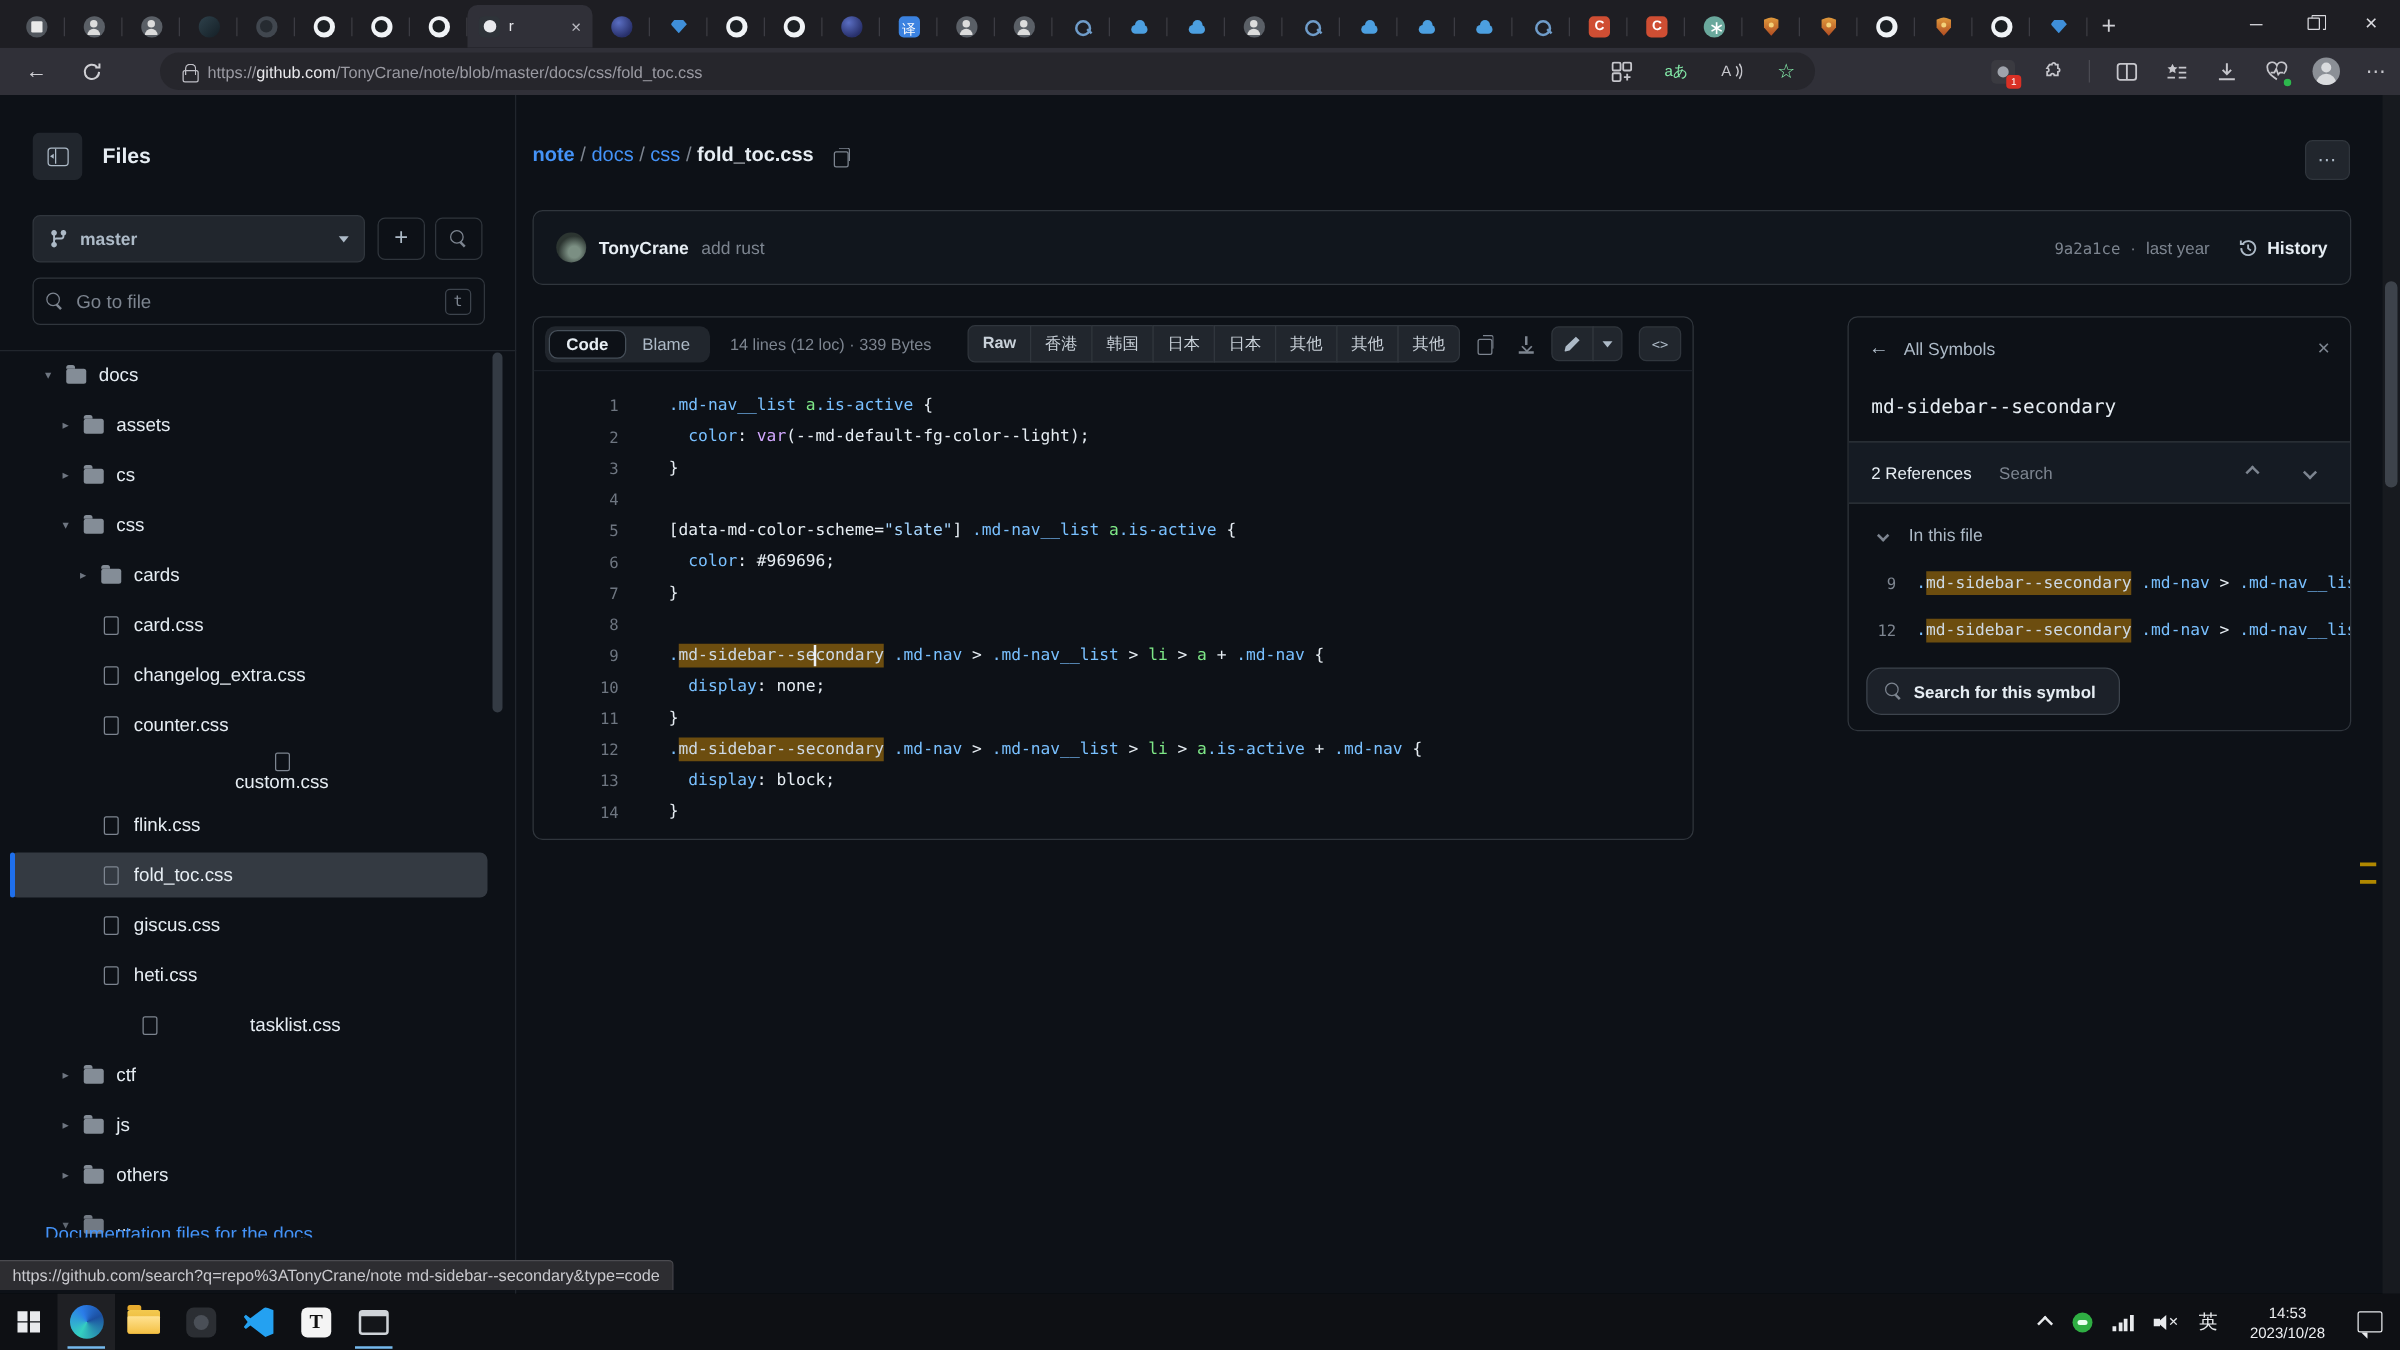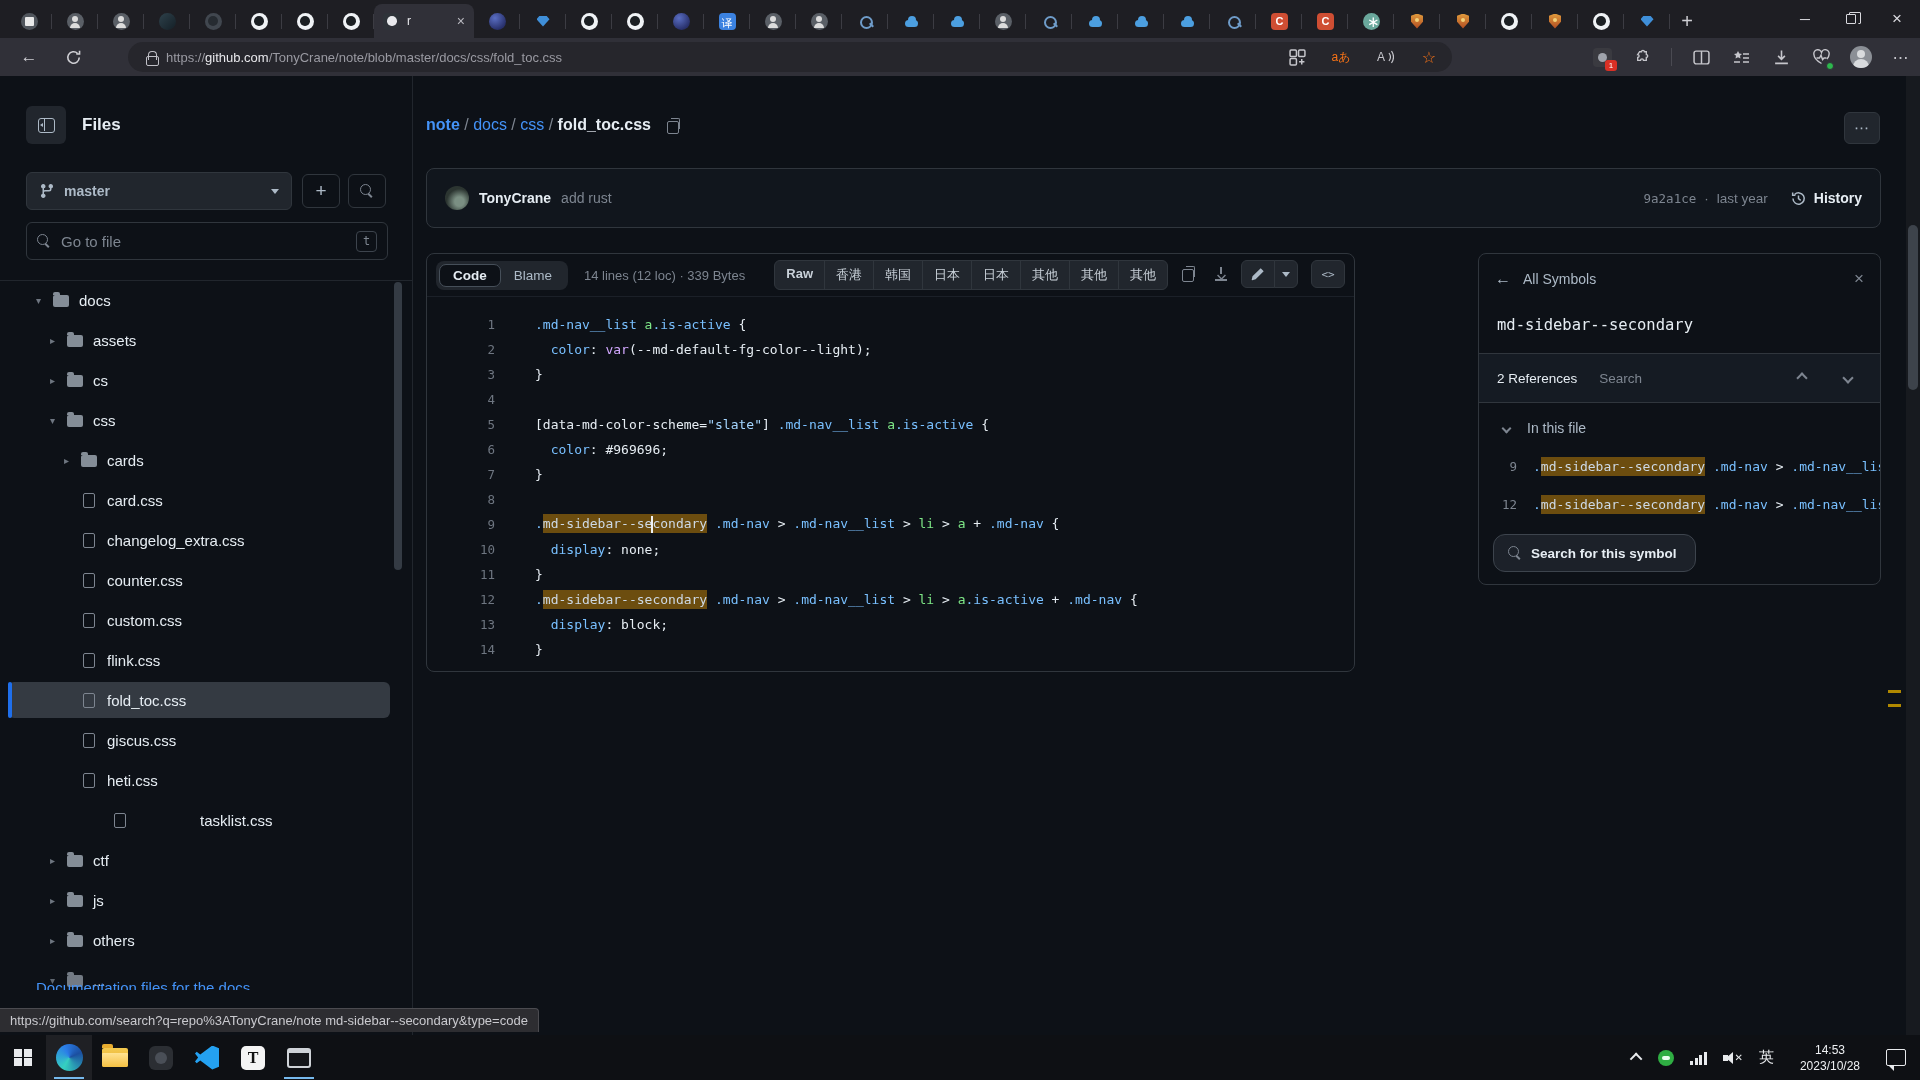--- a/index.html
+++ b/index.html
@@ -37,21 +37,21 @@
   .fv-shield{border-radius:0;background:none}.fv-shield::before{left:2.5px;top:1px;width:12px;height:15px;background:linear-gradient(#e09a3c,#b04a21);clip-path:polygon(50% 0,100% 15%,100% 55%,50% 100%,0 55%,0 15%)}.fv-shield::after{left:6.5px;top:5px;width:4px;height:4px;border-radius:50%;background:#f3d27a}
 
   #toolbar{position:absolute;top:38px;left:0;right:0;height:38px;background:#303038;display:flex;align-items:center}
   .navbtn{width:30px;height:30px;display:flex;align-items:center;justify-content:center;color:#cfcfd4;font-size:17px;flex:none}
   #urlpill{position:absolute;left:128px;top:4px;width:1324px;height:30px;background:#26262c;border-radius:15px;display:flex;align-items:center;padding:0 12px}
   .lockicon{width:11px;height:13px;position:relative;margin:0 9px 0 6px;flex:none}
   .lockicon::before{content:"";position:absolute;left:0;top:5px;width:11px;height:8px;border:1.4px solid #bfbfc6;border-radius:2px}
   .lockicon::after{content:"";position:absolute;left:2px;top:0;width:7px;height:8px;border:1.4px solid #bfbfc6;border-bottom:none;border-radius:4px 4px 0 0}
   .url{font-size:13px;color:#9a9aa2;white-space:nowrap}
   .url b{color:#e8e8ec;font-weight:normal}
-  .pillicons{margin-left:auto;display:flex;align-items:center;gap:22px;color:#f97316}
+  .pillicons{margin-left:auto;display:flex;align-items:center;gap:22px;color:#86efac}
   #tbicons{position:absolute;right:8px;top:38px;height:38px;display:flex;align-items:center;gap:18px;color:#c6c6cc}
   .tbi{display:flex;align-items:center;justify-content:center;width:22px;height:22px;position:relative;flex:none}
   .vsep{width:1px;height:18px;background:#4a4a52}
   .extbadge{width:19px;height:19px;background:#3a3a40;border-radius:4px;position:relative}
   .extbadge::before{content:"";position:absolute;left:5px;top:5px;width:9px;height:9px;border-radius:50%;background:#9fa3ab}
   .redbadge{position:absolute;right:-4px;bottom:-3px;min-width:12px;height:11px;background:#d93025;border-radius:3px;color:#fff;font-size:8px;display:flex;align-items:center;justify-content:center;padding:0 2px}
   .avatar-sm{width:22px;height:22px;border-radius:50%;background:#8b8f96;position:relative;overflow:hidden}
   .avatar-sm::before{content:"";position:absolute;left:7px;top:4px;width:8px;height:8px;border-radius:50%;background:#d9dbde}
   .avatar-sm::after{content:"";position:absolute;left:3px;top:13px;width:16px;height:9px;border-radius:8px 8px 0 0;background:#d9dbde}
   .greendot{position:absolute;right:-2px;bottom:-2px;width:8px;height:8px;border-radius:50%;background:#2db84d;border:1.5px solid #303038}
@@ -107,21 +107,21 @@
   #commitbox .sha{font-size:12.5px;color:#7d8590;font-family:"DejaVu Sans Mono",monospace}
   #commitbox .when{font-size:13.5px;color:#7d8590}
   #history-btn{display:flex;align-items:center;gap:7px;margin-left:14px;color:#e6edf3;font-size:14px;font-weight:600}
 
   #codebox{position:absolute;left:13px;top:177px;width:929px;height:419px;border:1px solid #30363d;border-radius:8px;background:#0d1117}
   #cb-toolbar{height:43px;border-bottom:1px solid #1b2028;display:flex;align-items:center;padding:0 9px;position:relative}
   .seg{display:flex;background:#21262d;border-radius:8px;padding:3px;align-items:center}
   .seg .on{background:#0d1117;border:1px solid #464f59;border-radius:7px;padding:3px 13px;color:#e6edf3;font-weight:700;font-size:13.5px}
   .seg .off{padding:4px 13px;color:#adbac7;font-size:13.5px}
   #cb-meta{margin-left:16px;font-size:13px;color:#7d8590}
-  #cb-right{margin-left:auto;display:flex;gap:7px}
+  #cb-right{margin-left:auto;display:flex;align-items:center;gap:7px}
   #rawgroup{display:flex}
   #rawgroup .rbtn{padding:5px 11px;border:1px solid #30363d;background:#21262d;color:#c9d1d9;font-size:13px;margin-left:-1px}
   #rawgroup .rbtn:first-child{border-radius:6px 0 0 6px;margin-left:0;font-weight:600}
   #rawgroup .rbtn:last-child{border-radius:0 6px 6px 0}
   .ghosticon{width:26px;height:26px;display:flex;align-items:center;justify-content:center;color:#7d8590}
   .dl-ic{width:12px;height:13px;position:relative}
   .dl-ic::before{content:"";position:absolute;left:5px;top:0;width:2px;height:7px;background:#7d8590}
   .dl-ic::after{content:"";position:absolute;left:2.2px;top:4px;width:7px;height:7px;border-right:2px solid #7d8590;border-bottom:2px solid #7d8590;transform:rotate(45deg) scale(.7)}
   .dl-tray{position:absolute;left:0;bottom:-1px;width:12px;height:2px;background:#7d8590}
   .pgroup{display:flex}
@@ -463,21 +463,21 @@
           <span class="ic-file"></span>
           <span class="gap2"></span>
           <span>changelog_extra.css</span>
         </div>
         <div class="trow" style="top: 486px; padding-left: 53px;">
           <span style="width: 20px; flex: 0 0 auto;"></span>
           <span class="ic-file"></span>
           <span class="gap2"></span>
           <span>counter.css</span>
         </div>
-        <div class="trow" style="top: 526px; padding-left: 53px;">
+        <div class="trow" style="top: 526px; padding-left: 53px; flex-direction: column;">
           <span style="width: 20px; flex: 0 0 auto;"></span>
           <span class="ic-file"></span>
           <span class="gap2"></span>
           <span>custom.css</span>
         </div>
         <div class="trow" style="top: 566px; padding-left: 53px;">
           <span style="width: 20px; flex: 0 0 auto;"></span>
           <span class="ic-file"></span>
           <span class="gap2"></span>
           <span>flink.css</span>

